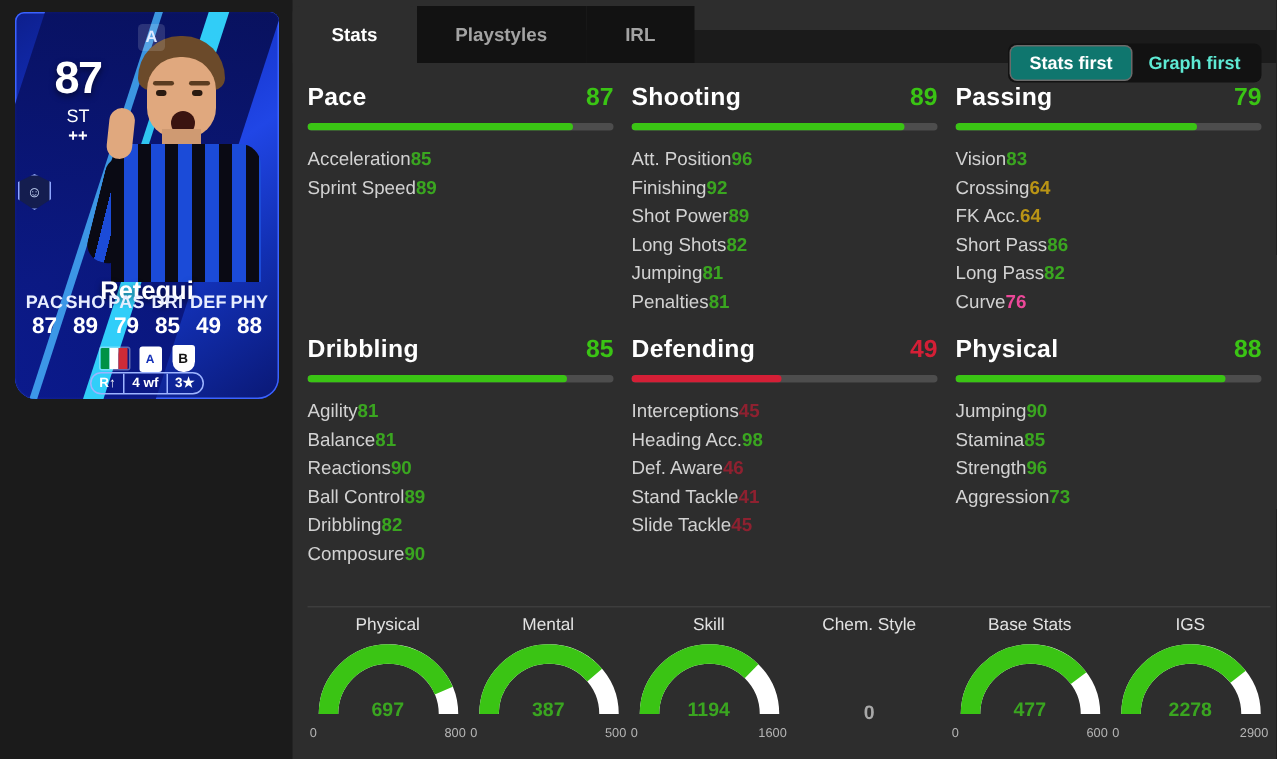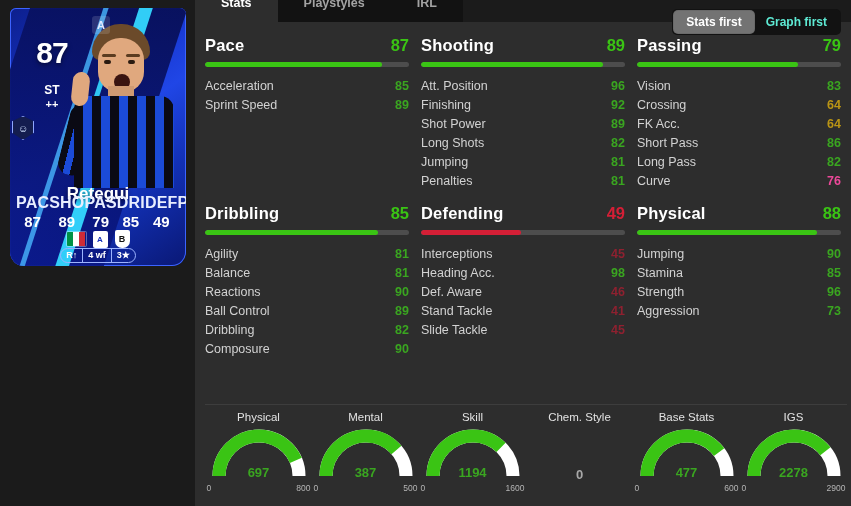--- a/index.html
+++ b/index.html
@@ -42,21 +42,21 @@
     position: absolute; left: 82px; top: 8px; width: 18px; height: 18px;
     border-radius: 3px; background: rgba(255,255,255,.14);
     display: flex; align-items: center; justify-content: center;
     color: #dfe8ff; font-size: 11px; font-weight: bold; z-index: 6;
   }
   .rating-block {
     position: absolute; left: 14px; top: 30px; z-index: 8; text-align: center; width: 56px;
   }
   .rating-num { color: #fff; font-size: 30px; font-weight: bold; line-height: 1; letter-spacing: -1px;
     text-shadow: 0 2px 4px rgba(0,0,0,.5); }
-  .rating-pos { color: #fff; font-size: 12px; font-weight: bold; margin-top: 15px; }
+  .rating-pos { color: #fff; font-size: 12px; font-weight: normal; margin-top: 2px; }
   .rating-plus { color: #fff; font-size: 11px; font-weight: bold; margin-top: 1px; }
   .evo-badge {
     position: absolute; left: 2px; top: 108px; width: 22px; height: 24px; z-index: 9;
     background: #141d4f;
     clip-path: polygon(50% 0, 100% 22%, 100% 70%, 50% 100%, 0 70%, 0 22%);
     border: 1px solid #8ea6ff;
     display: flex; align-items: center; justify-content: center;
     color: #cfe0ff; font-size: 10px;
   }
   .player-img {
@@ -82,21 +82,21 @@
     background-image: repeating-linear-gradient(90deg, #0a0a14 0 7px, #1b4bd8 7px 14px);}
   .pi-hand { position:absolute; left:14px; top:52px; width:17px; height:34px; background:#e0a87e;
     border-radius: 9px; transform: rotate(6deg); z-index: 7;}
   .player-name {
     position: absolute; left: 0; right: 0; top: 164px; text-align: center; z-index: 8;
     color: #fff; font-size: 17px; font-weight: bold; text-shadow: 0 2px 4px rgba(0,0,0,.55); margin-top: 12px;
   }
   .attr-row { position: absolute; left: 6px; right: 6px; top: 186px; z-index: 8;
     display: flex; justify-content: space-between; }
   .attr { text-align: center; flex: 1; }
-  .attr-k { color: #e8eeff; font-size: 16px; font-weight: bold; letter-spacing: .2px; }
+  .attr-k { color: #e8eeff; font-size: 12px; font-weight: bold; letter-spacing: .2px; }
   .attr-v { color: #fff; font-size: 15px; font-weight: bold; margin-top: 1px; }
   .badges-row { position: absolute; left: 0; right: 0; top: 222px; z-index: 8;
     display: flex; justify-content: center; gap: 7px; align-items: center; }
   .flag { width: 19px; height: 14px; display: flex; border-radius: 1px; overflow: hidden;
     box-shadow: 0 0 0 1px rgba(255,255,255,.35); }
   .flag i { flex: 1; height: 100%; display: block; }
   .lg-badge { width: 15px; height: 17px; background: #fff; border-radius: 2px;
     display:flex; align-items:center; justify-content:center; color:#1531b8; font-size:8px; font-weight:bold;}
   .cl-badge { width: 15px; height: 18px; background: #fff; border-radius: 2px 2px 7px 7px;
     display:flex; align-items:center; justify-content:center; color:#111; font-size:9px; font-weight:bold;}
@@ -107,47 +107,47 @@
   .skills-pill {
     display: flex; align-items: center; border: 1px solid #9db4ff; border-radius: 9px;
     overflow: hidden; height: 15px;
   }
   .skills-pill span { color: #fff; font-size: 9px; font-weight: bold; padding: 0 5px; line-height: 13px; }
   .skills-pill span + span { border-left: 1px solid #9db4ff; }
 
   
   .right { flex: 1; height: 506px; position: relative; background: #2d2d2d; }
 
-  .topbar { height: 22px; background: #1b1b1b; display: flex; align-items: flex-end; position: relative; }
+  .topbar { height: 22px; background: #1b1b1b; display: flex; align-items: flex-end; position: relative; margin-top: 20px; }
   .tabs { display: flex; height: 38px; align-items: stretch; }
   .tab {
     padding: 0 26px; display: flex; align-items: center; justify-content: center;
     color: #a3a3a3; font-size: 12.5px; font-weight: bold; background: #121212; cursor: pointer;
   }
   .tab.active { background: #2d2d2d; color: #fff; border-radius: 5px 5px 0 0; }
   .toggle { position: absolute; right: 10px; top: 9px; display: flex;
     background: #121212; border-radius: 5px; padding: 2px; }
   .tg {
     padding: 4px 12px; font-size: 12px; font-weight: bold; color: #5eead4; border-radius: 4px; cursor: pointer;
   }
-  .tg.active { background: #737373; color: #fff; box-shadow: 0 0 0 1px #6a6a6a; }
+  .tg.active { background: #0f766e; color: #fff; box-shadow: 0 0 0 1px #6a6a6a; }
 
   .grid {
     padding: 10px 10px 0 10px;
     display: grid; grid-template-columns: repeat(3, 1fr); column-gap: 12px;
     grid-auto-rows: min-content;
   }
   .group { padding: 4px 0 10px 0; }
   .grp-head { display: flex; align-items: center; justify-content: space-between; }
   .grp-name { color: #fff; font-size: 16.5px; font-weight: bold; letter-spacing: .2px; }
   .grp-val { font-size: 16.5px; font-weight: bold; }
   .bar { height: 5px; background: #4d4d4d; border-radius: 3px; margin-top: 7px; overflow: hidden; }
   .bar > i { display: block; height: 100%; border-radius: 3px; }
   .rows { margin-top: 9px; }
-  .row { display: flex; justify-content: space-between; align-items: baseline; padding: 2.5px 0; }
+  .row { display: flex; justify-content: flex-start; align-items: baseline; padding: 2.5px 0; }
   .row-k { color: #d2d2d2; font-size: 12.5px; }
   .row-v { font-size: 12.5px; font-weight: bold; }
 
   
   .gauges {
     position: absolute; left: 10px; right: 4px; bottom: 6px; height: 96px;
     border-top: 1px solid #3d3d3d;
     display: flex; align-items: flex-start; padding-top: 6px;
   }
   .gauge { flex: 1; display: flex; flex-direction: column; align-items: center; }

